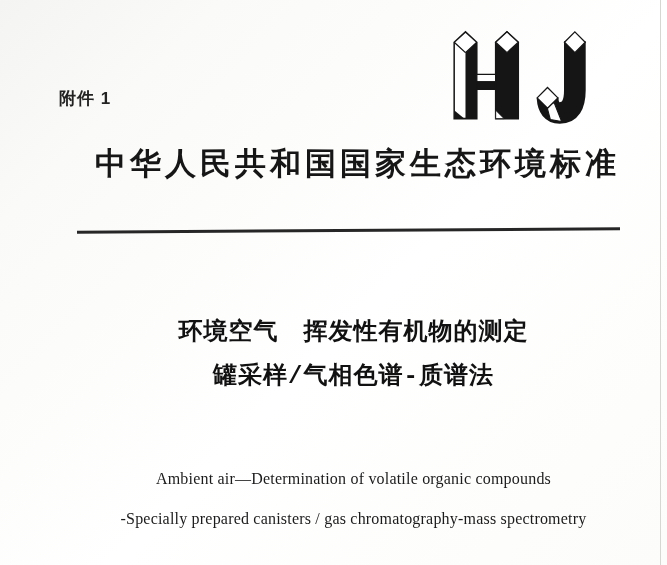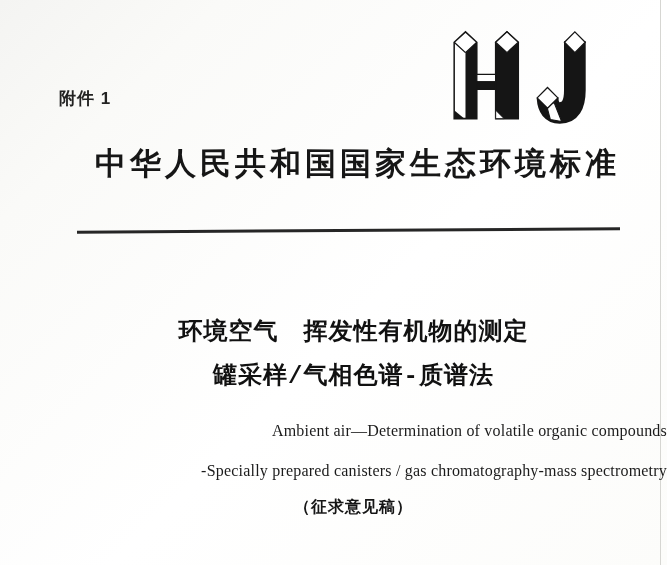--- a/index.html
+++ b/index.html
@@ -42,23 +42,23 @@
   }
   .cn-title{
     position:absolute;left:40px;right:0;
     text-align:center;font-weight:700;color:#111;
     font-size:24px;letter-spacing:1px;white-space:nowrap;font-family:Liberation Mono, monospace;
   }
   .cn-title.l1{top:315px;}
   .cn-title.l2{top:359px;}
   .en-title{
     position:absolute;left:40px;right:0;
-    text-align:right;
+    text-align:center;
     font-family:"Liberation Serif",serif;
-    font-size:16px;color:#1b1b1b;white-space:nowrap;letter-spacing:0.2px;
+    font-size:16px;color:#1b1b1b;white-space:nowrap;letter-spacing:0.2px;margin-top:48px;
   }
   .en-title.l1{top:422px;}
   .en-title.l2{top:462px;}
   .draft-note{
     position:absolute;left:40px;right:0;top:497px;
     text-align:center;font-weight:600;font-size:16px;color:#161616;
     letter-spacing:1px;
   }
 </style>
 </head>
@@ -100,15 +100,14 @@
   <div class="rule"></div>
 
   <div class="cn-title l1">环境空气　挥发性有机物的测定</div>
 
   <div class="cn-title l2">罐采样/气相色谱-质谱法</div>
 
   <div class="en-title l1">Ambient air—Determination of volatile organic compounds</div>
 
   <div class="en-title l2">-Specially prepared canisters / gas chromatography-mass spectrometry</div>
 
-  <div class="draft-note">（征求意见稿）</div>
 
 </div>
 
 </body></html>

